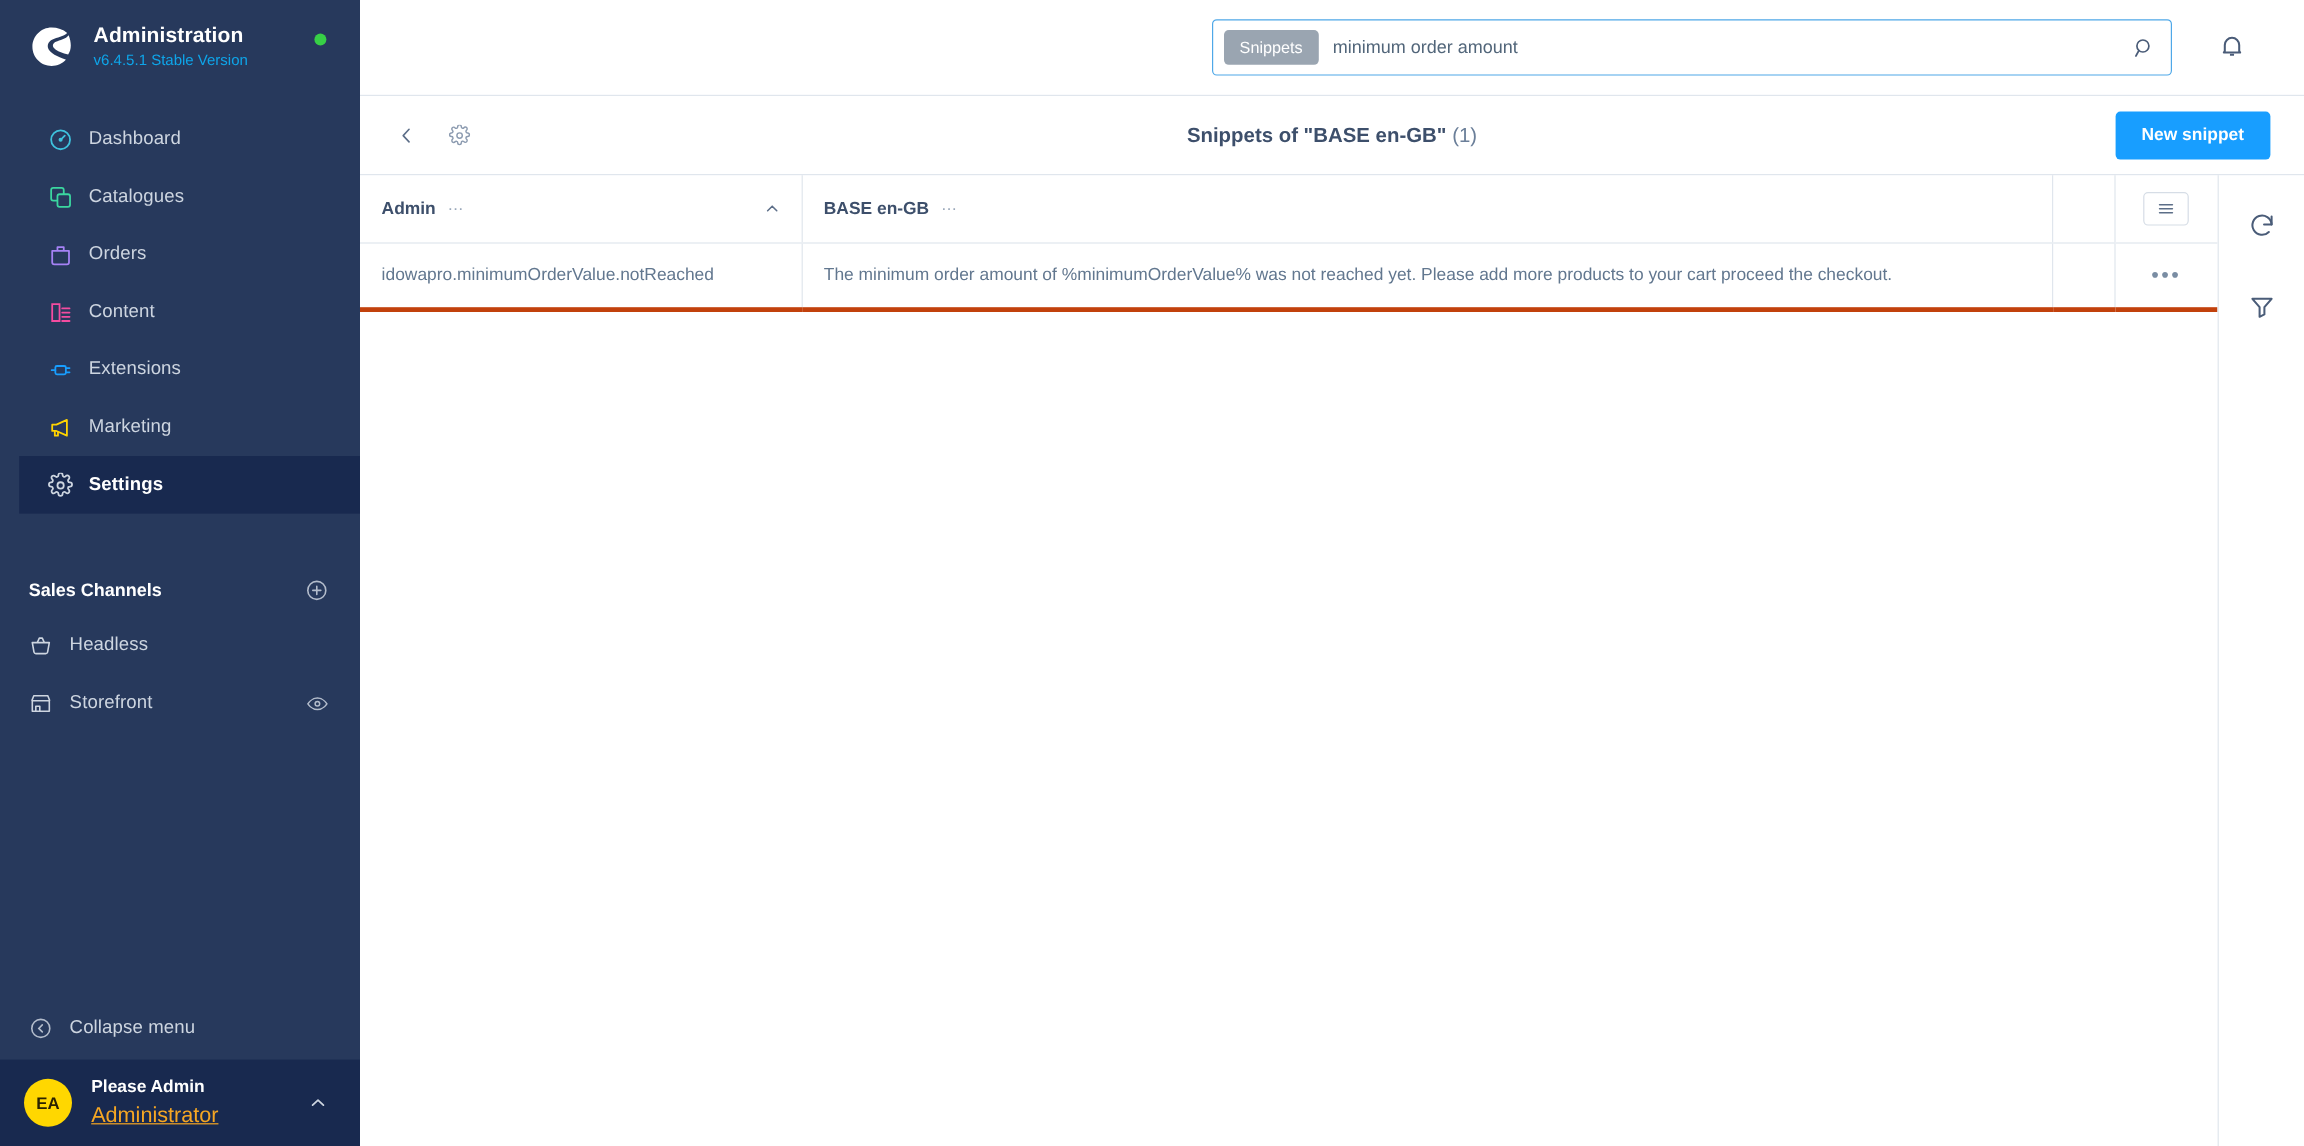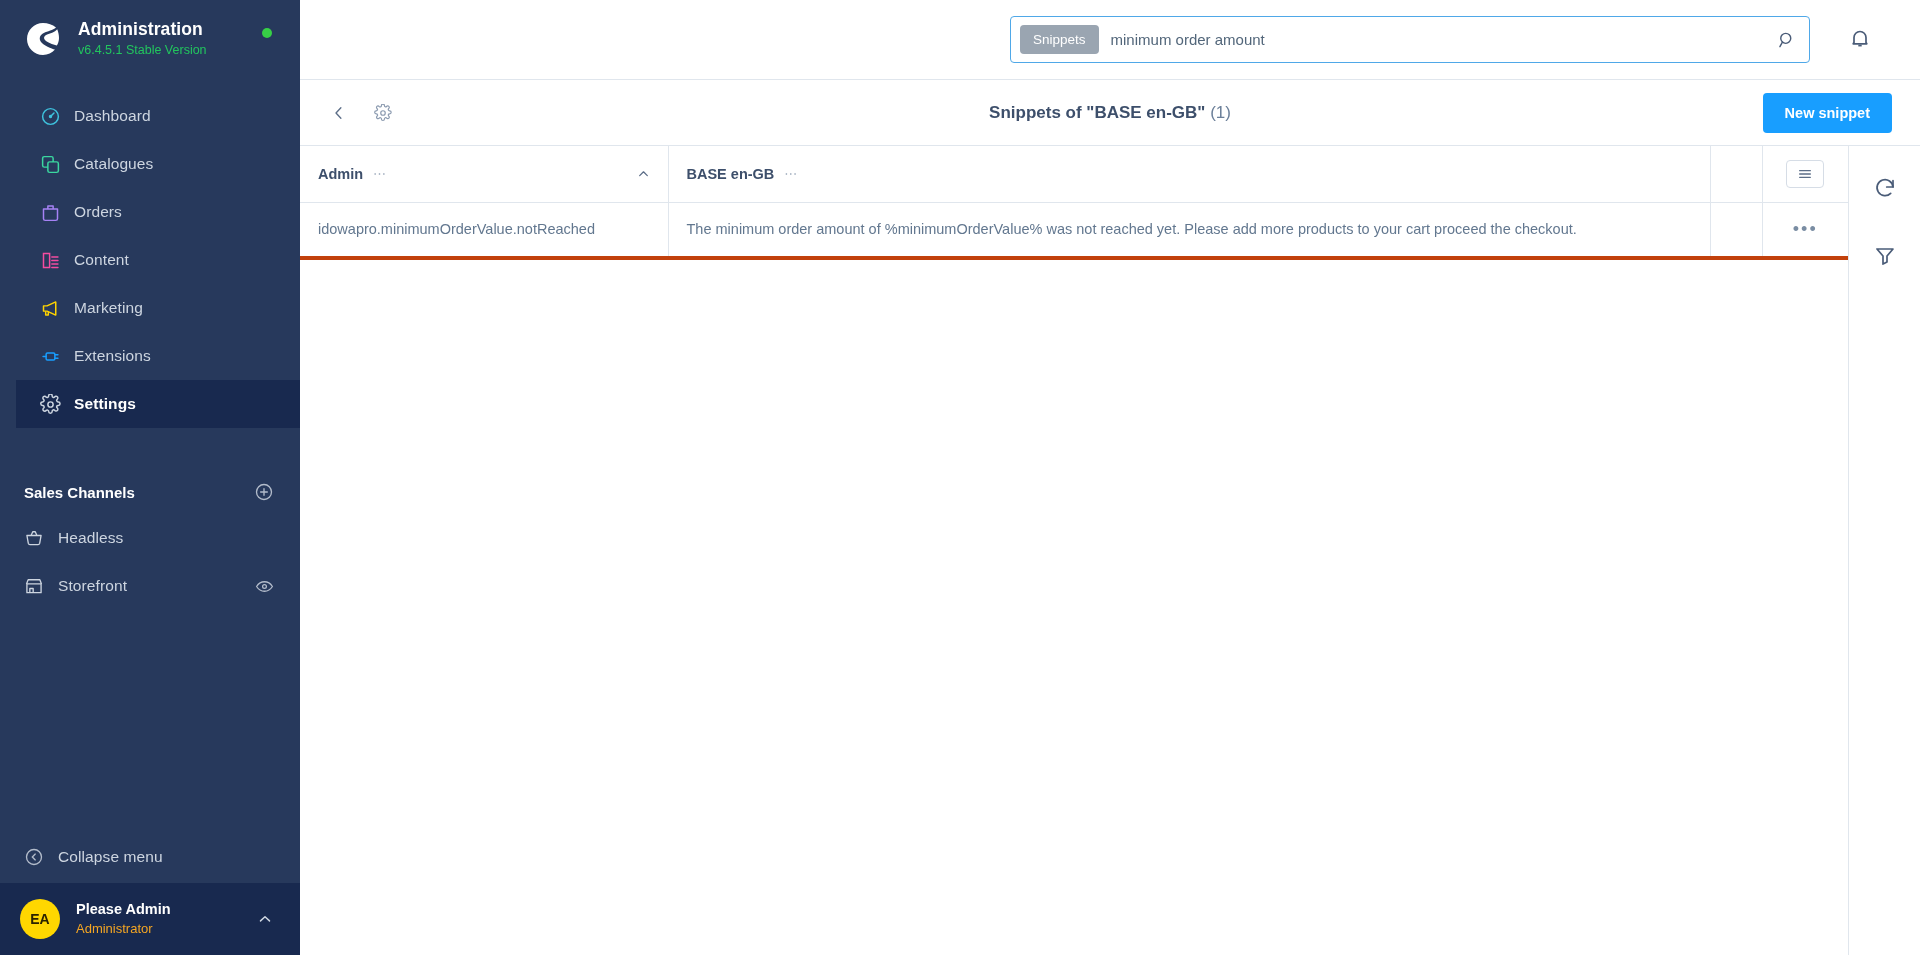--- a/index.html
+++ b/index.html
@@ -24,21 +24,21 @@
     padding: 18px 0 18px 22px;
     position: relative;
     height: 78px;
   }
   .brand-logo { width: 42px; height: 42px; flex: 0 0 42px; margin-right: 14px; }
   .brand-text { display: flex; flex-direction: column; justify-content: center; }
   .brand-title {
     color: #ffffff; font-size: 17.5px; font-weight: bold; line-height: 1.25;
     letter-spacing: .1px;
   }
-  .brand-sub { color: #22c55e; font-size: 12.5px; line-height: 1.3; margin-top: 1px; }
+  .brand-sub { color: #0ea5e9; font-size: 12.5px; line-height: 1.3; margin-top: 1px; }
   .brand-dot {
     width: 10px; height: 10px; border-radius: 50%;
     background: #37d046; position: absolute; right: 28px; top: 28px;
   }
 
   .nav { margin-top: 14px; padding-left: 16px; }
   .nav-item {
     display: flex; align-items: center;
     height: 48px; padding-left: 24px;
     cursor: pointer;
@@ -81,21 +81,21 @@
   }
   .avatar {
     width: 40px; height: 40px; border-radius: 50%;
     background: #ffd700; color: #4a4a00;
     display: flex; align-items: center; justify-content: center;
     font-size: 14px; font-weight: bold; flex: 0 0 40px;
     margin-right: 16px; color: #2a2200;
   }
   .user-meta { display: flex; flex-direction: column; flex: 1; }
   .user-name { color: #ffffff; font-size: 14.5px; font-weight: bold; line-height: 1.35; }
-  .user-role { color: #f5a623; font-size: 13px; line-height: 1.35; }
+  .user-role { color: #f5a623; font-size: 18px; line-height: 1.35; text-decoration: underline; }
 
   
   .main { flex: 1; display: flex; flex-direction: column; min-width: 0; background: #ffffff; }
 
   .topbar {
     height: 80px; flex: 0 0 80px;
     display: flex; align-items: center;
     border-bottom: 1px solid #e0e6ed;
     background: #ffffff;
     position: relative;
@@ -257,36 +257,36 @@
           <svg width="21" height="21" viewBox="0 0 24 24" fill="none" stroke="#f54ca0" stroke-width="1.7" stroke-linecap="round">
             <path d="M4 4h7v16H4z"></path>
               <path d="M13.5 8h7M13.5 12h7M13.5 16h7M13.5 20h7"></path>
           </svg>
         </span>
         <span class="nav-label">Content</span>
       </div>
 
       <div class="nav-item">
         <span class="nav-ico">
+          <svg width="21" height="21" viewBox="0 0 24 24" fill="none" stroke="#189eff" stroke-width="1.7" stroke-linecap="round">
+            <rect x="7" y="8" width="10" height="8" rx="1.5"></rect>
+              <path d="M3.5 12h3.5M17 10h3.5M17 14h3.5"></path>
+          </svg>
+        </span>
+        <span class="nav-label">Extensions</span>
+      </div>
+
+      <div class="nav-item">
+        <span class="nav-ico">
           <svg width="21" height="21" viewBox="0 0 24 24" fill="none" stroke="#ffd400" stroke-width="1.7" stroke-linejoin="round">
             <path d="M4 9h4l10-4.5v15L8 15H4z"></path>
               <path d="M6.5 15v4.5h3V15"></path>
           </svg>
         </span>
         <span class="nav-label">Marketing</span>
-      </div>
-
-      <div class="nav-item">
-        <span class="nav-ico">
-          <svg width="21" height="21" viewBox="0 0 24 24" fill="none" stroke="#189eff" stroke-width="1.7" stroke-linecap="round">
-            <rect x="7" y="8" width="10" height="8" rx="1.5"></rect>
-              <path d="M3.5 12h3.5M17 10h3.5M17 14h3.5"></path>
-          </svg>
-        </span>
-        <span class="nav-label">Extensions</span>
       </div>
 
       <div class="nav-item active">
         <span class="nav-ico">
           <svg width="21" height="21" viewBox="0 0 24 24" fill="none" stroke="#cdd5e0" stroke-width="1.7">
             <circle cx="12" cy="12" r="3"></circle>
             <path d="M19.2 14a1.6 1.6 0 0 0 .3 1.8l.1.1a2 2 0 1 1-2.8 2.8l-.1-.1a1.6 1.6 0 0 0-1.8-.3 1.6 1.6 0 0 0-1 1.5v.2a2 2 0 1 1-4 0v-.1a1.6 1.6 0 0 0-1-1.5 1.6 1.6 0 0 0-1.8.3l-.1.1a2 2 0 1 1-2.8-2.8l.1-.1a1.6 1.6 0 0 0 .3-1.8 1.6 1.6 0 0 0-1.5-1h-.2a2 2 0 1 1 0-4h.1a1.6 1.6 0 0 0 1.5-1 1.6 1.6 0 0 0-.3-1.8l-.1-.1a2 2 0 1 1 2.8-2.8l.1.1a1.6 1.6 0 0 0 1.8.3h.1a1.6 1.6 0 0 0 1-1.5v-.2a2 2 0 1 1 4 0v.1a1.6 1.6 0 0 0 1 1.5 1.6 1.6 0 0 0 1.8-.3l.1-.1a2 2 0 1 1 2.8 2.8l-.1.1a1.6 1.6 0 0 0-.3 1.8v.1a1.6 1.6 0 0 0 1.5 1h.2a2 2 0 1 1 0 4h-.1a1.6 1.6 0 0 0-1.5 1z"></path>
           </svg>
         </span>
         <span class="nav-label">Settings</span>

